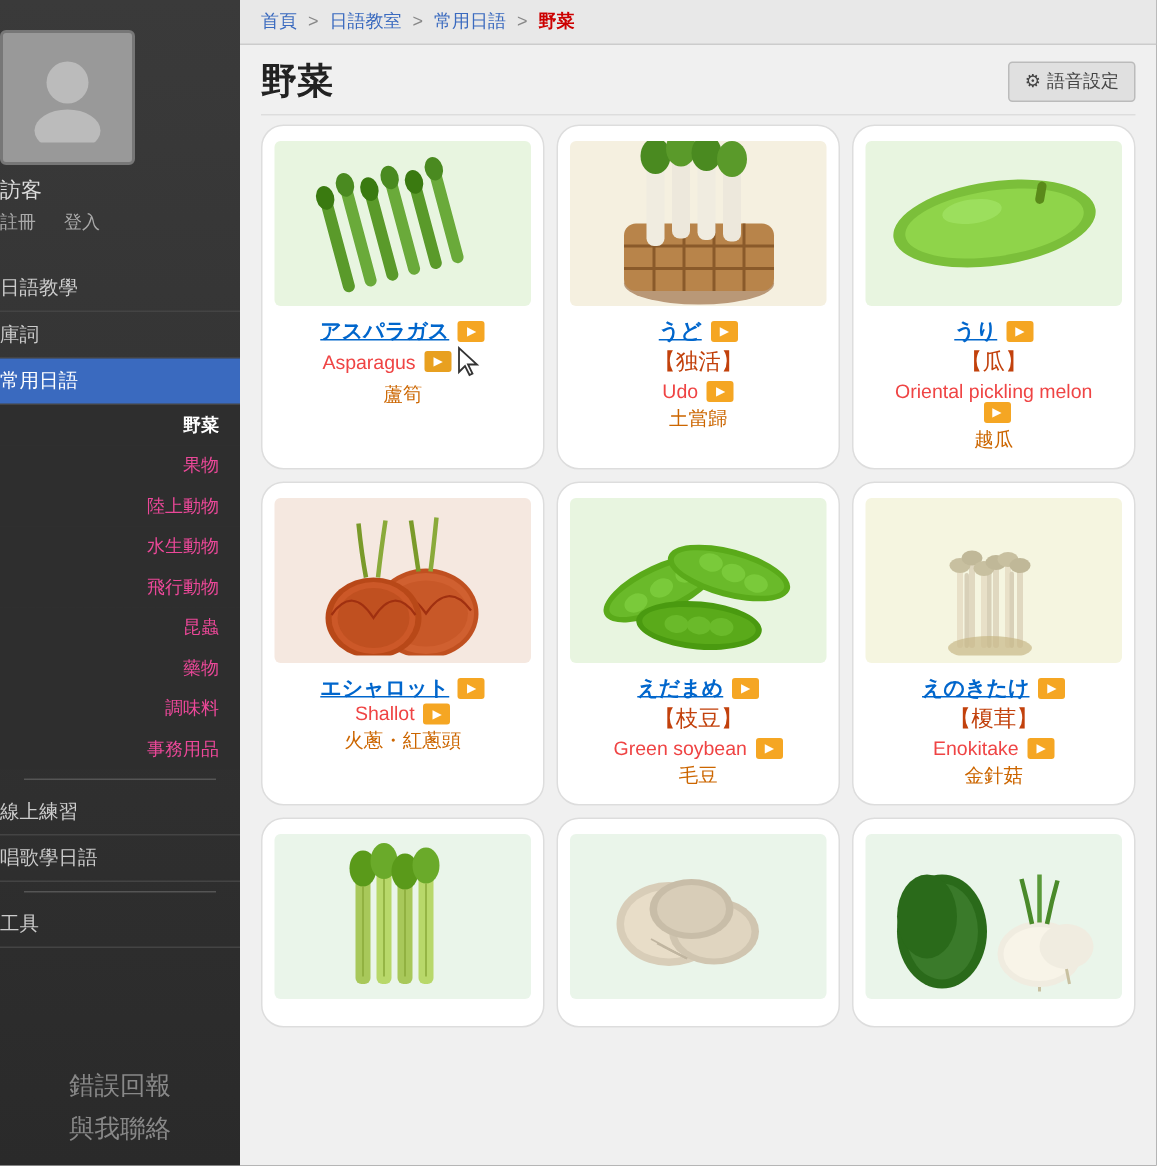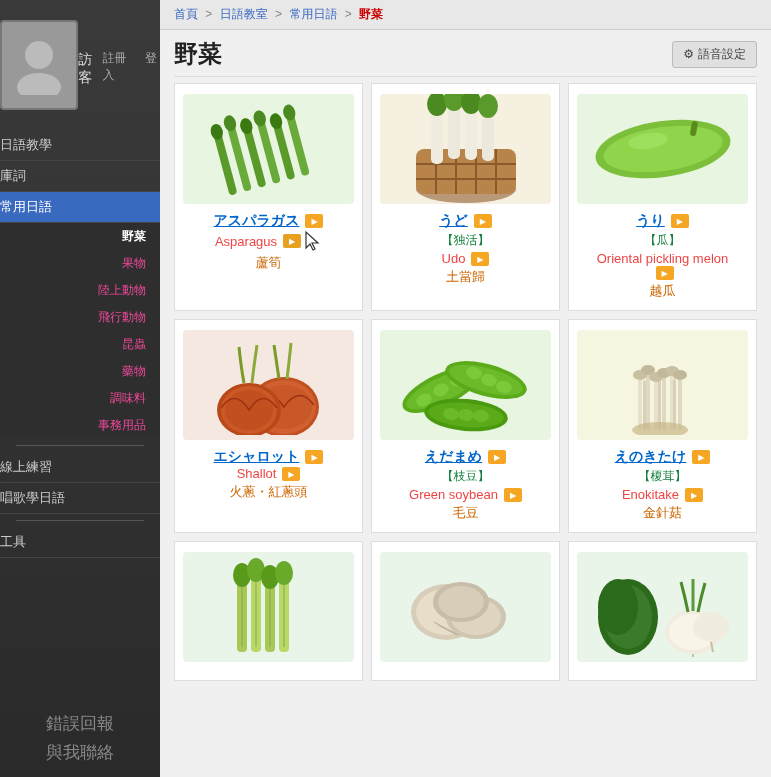--- a/index.html
+++ b/index.html
@@ -12,22 +12,21 @@
       background: linear-gradient(to bottom, #3a3a3a, #2a2a2a);
       height: 777px;
       display: flex;
       flex-direction: column;
       align-items: center;
       color: #ccc;
     }
     .avatar-area {
       width: 100%;
       display: flex;
-      flex-direction: row;
-      align-items: center;
+      flex-direction: column;
       padding: 20px 0 10px;
     }
     .avatar-box {
       width: 90px;
       height: 90px;
       background: #999;
       border: 2px solid #777;
       border-radius: 4px;
       display: flex;
       align-items: center;
@@ -142,21 +141,21 @@
     .vocab-grid {
       display: grid;
       grid-template-columns: repeat(3, 1fr);
       gap: 8px;
       padding: 6px 14px 14px;
     }
 
     .vocab-card {
       background: #fff;
       border: 1px solid #ddd;
-      border-radius: 0;
+      border-radius: 15px;
       padding: 10px 8px;
       display: flex;
       flex-direction: column;
       align-items: center;
       text-align: center;
     }
     .vocab-img {
       width: 100%;
       height: 110px;
       display: flex;
@@ -169,22 +168,22 @@
       max-width: 100%;
       max-height: 100%;
     }
     .vocab-jp {
       font-size: 14px;
       color: #0066cc;
       font-weight: bold;
       text-decoration: underline;
     }
     .vocab-kanji {
-      font-size: 12px;
-      color: #15803d;
+      font-size: 15px;
+      color: #c2410c;
       margin: 2px 0;
       font-family: Liberation Mono, monospace;
     }
     .vocab-en {
       font-size: 13px;
       color: #ef4444;
     }
     .vocab-zh {
       font-size: 13px;
       color: #cc6600;
@@ -251,20 +250,21 @@
     </div>
   </div>
 
   <div class="sidebar-nav">
     <div class="sidebar-item">日語教學</div>
     <div class="sidebar-item">庫詞</div>
     <div class="sidebar-item active">常用日語</div>
     <div class="sidebar-sub active-sub">野菜</div>
     <div class="sidebar-sub">果物</div>
     <div class="sidebar-sub">陸上動物</div>
+    <div class="sidebar-sub">水生動物</div>
     <div class="sidebar-sub">飛行動物</div>
     <div class="sidebar-sub">昆蟲</div>
     <div class="sidebar-sub">藥物</div>
     <div class="sidebar-sub">調味料</div>
     <div class="sidebar-sub">事務用品</div>
     <div class="sidebar-divider"></div>
     <div class="sidebar-item">線上練習</div>
     <div class="sidebar-item">唱歌學日語</div>
     <div class="sidebar-divider"></div>
     <div class="sidebar-item">工具</div>

